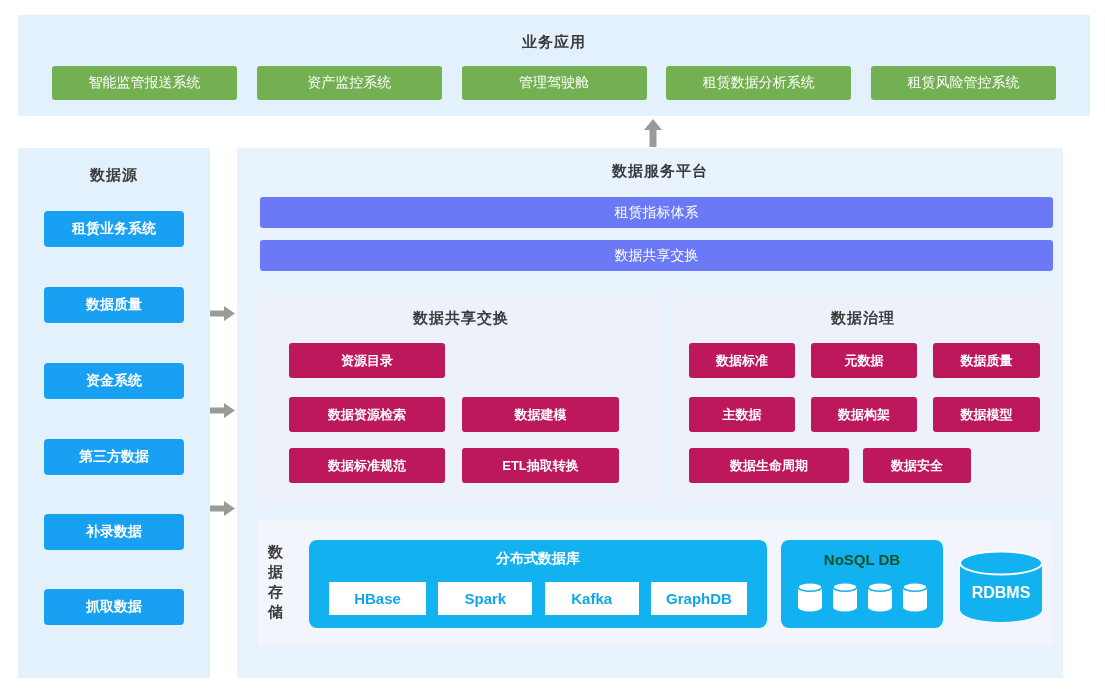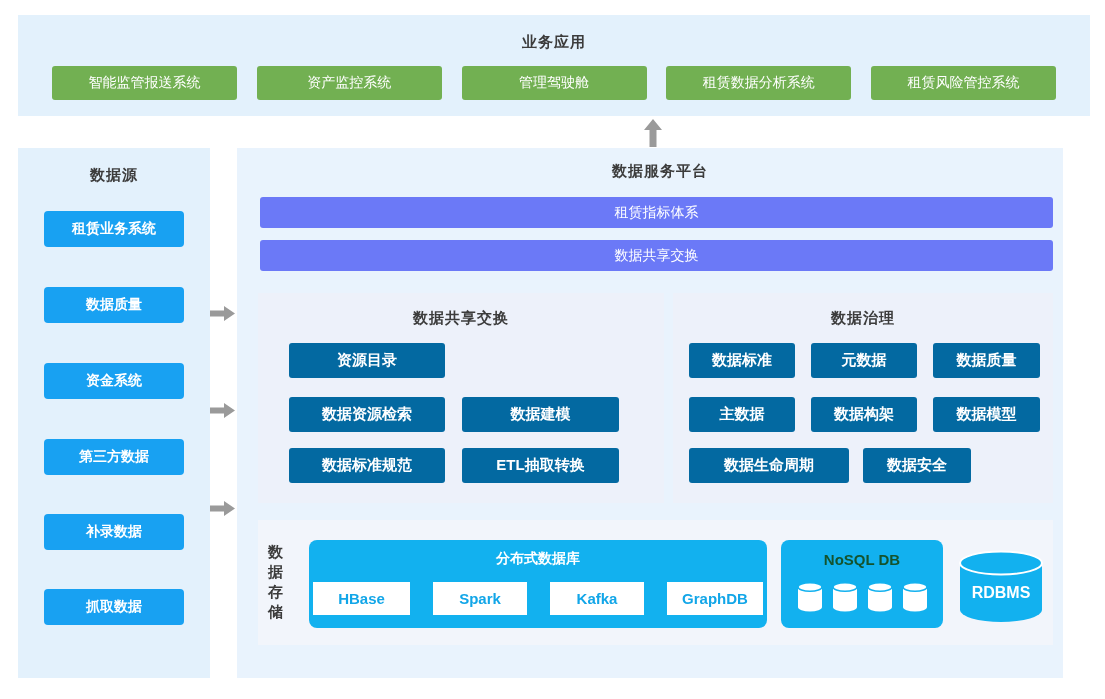--- a/index.html
+++ b/index.html
@@ -35,21 +35,21 @@
   }
 
   
   .blk {
     display: flex; align-items: center; justify-content: center;
     color: #ffffff; font-size: 14px; border-radius: 3px;
     white-space: nowrap;
   }
   .green { background: #72b052; height: 34px; width: 185px; }
   .bright-blue { background: #18a1f2; border-radius: 4px; font-weight: bold; }
-  .mid-blue { background: #0369a1; font-weight: bold; font-size: 15px; }
+  .mid-blue { background: #be185d; font-weight: bold; font-size: 13px; }
   .purple { background: #6b79f7; border-radius: 3px; }
   .cyan-box { background: #12b1ef; border-radius: 8px; }
 
   .apps-row {
     position: absolute; left: 0; bottom: 16px; width: 100%;
     display: flex; justify-content: space-between; padding: 0 34px;
   }
 
   .white-chip {
     background: #ffffff; color: #12a6e8; font-weight: bold;
@@ -138,21 +138,21 @@
       <div class="abs blk mid-blue" style="left:260px; top:104px; width:107px; height:35px;">数据模型</div>
       <div class="abs blk mid-blue" style="left:16px;  top:155px; width:160px; height:35px;">数据生命周期</div>
       <div class="abs blk mid-blue" style="left:190px; top:155px; width:108px; height:35px;">数据安全</div>
     </section>
 
     <section class="abs storage-panel" style="left:21px; top:372px; width:795px; height:125px;">
       <div class="abs v-label" style="left:9px; top:22px;">数据存储</div>
 
       <div class="abs cyan-box" style="left:51px; top:20px; width:458px; height:88px;">
         <div style="color:#fff; font-weight:bold; font-size:14px; text-align:center; margin-top:10px;">分布式数据库</div>
-        <div style="position:absolute; left:0; top:42px; width:100%; display:flex; justify-content:space-between; padding:0 4px;">
+        <div style="position:absolute; left:0; top:42px; width:100%; display:flex; justify-content:space-between; padding:0 20px;">
           <div class="white-chip" style="width:97px;">HBase</div>
           <div class="white-chip" style="width:94px;">Spark</div>
           <div class="white-chip" style="width:94px;">Kafka</div>
           <div class="white-chip" style="width:96px;">GraphDB</div>
         </div>
       </div>
 
       <div class="abs cyan-box" style="left:523px; top:20px; width:162px; height:88px;">
         <div style="color:#14532d; font-weight:bold; font-size:15px; text-align:center; margin-top:11px;">NoSQL DB</div>
         <div style="position:absolute; left:0; top:42px; width:100%; display:flex; justify-content:center; gap:7px;">

